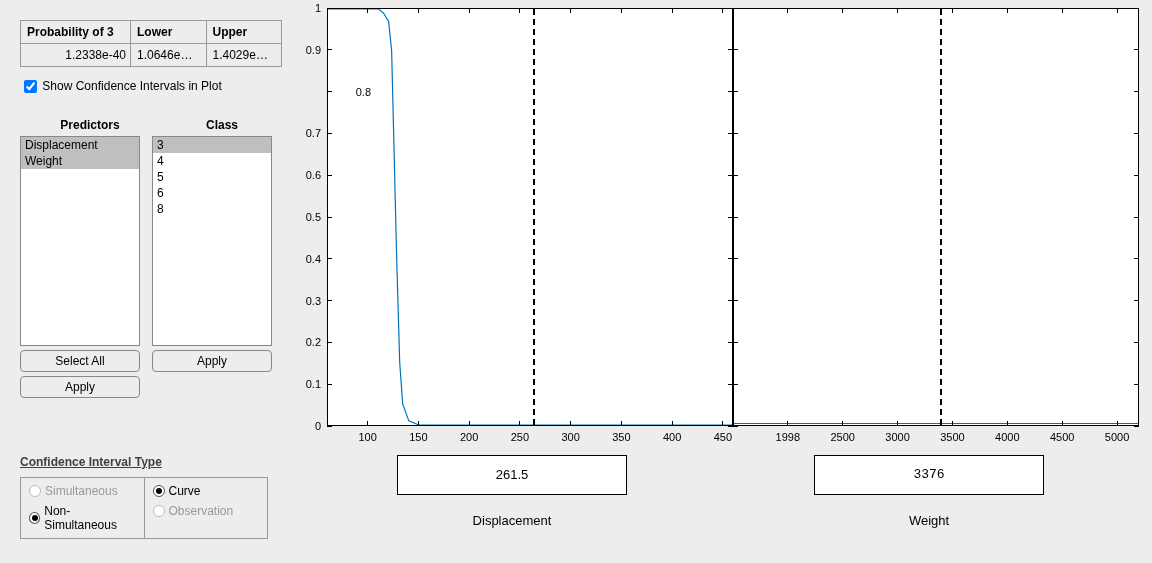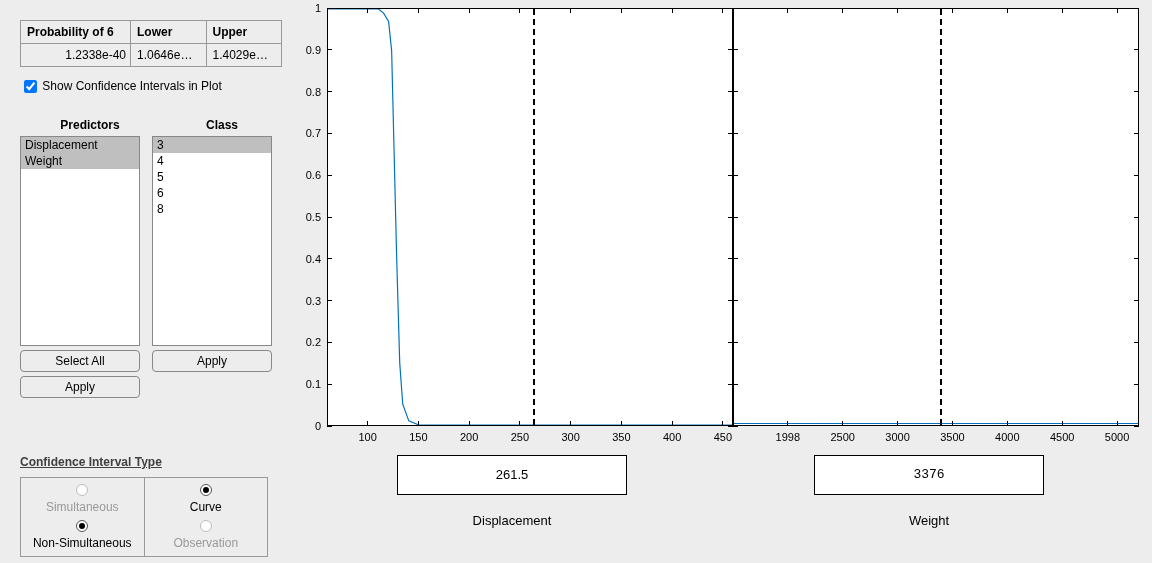--- a/index.html
+++ b/index.html
@@ -80,21 +80,21 @@
     display:flex;
   }
   .ci-col {
     flex:1;
     padding:6px 8px;
     display:flex;
     flex-direction:column;
     gap:6px;
   }
   .ci-col:first-child { border-right:1px solid #999;}
-  .radio-row { display:flex; align-items:center; gap:4px; font-size:12px;flex-direction:column;}
+  .radio-row { display:flex; align-items:center; gap:4px; font-size:12px;}
   .radio-row.disabled { color:#999;}
   .radio {
     width:12px;height:12px;border:1px solid #555;border-radius:50%;
     display:inline-flex;align-items:center;justify-content:center;
     background:#fff;
   }
   .radio.disabled{border-color:#bbb;}
   .radio .dot{width:6px;height:6px;border-radius:50%;background:#000;display:none;}
   .radio.checked .dot{display:block;}
   
@@ -140,21 +140,21 @@
   
   .flatline {position:absolute; left:0; width:100%; bottom:1px; height:1px; background:#0072bd;}
 </style>
 </head>
 <body>
 
 <div class="left-panel">
   <table class="prob-table">
     <thead>
         <tr>
-      <th>Probability of 6</th>
+      <th>Probability of 3</th>
       <th>Lower</th>
       <th>Upper</th>
     </tr>
       </thead>
     <tbody>
         <tr>
       <td class="first">1.2338e-40</td>
       <td>1.0646e…</td>
       <td>1.4029e…</td>
     </tr>
@@ -274,21 +274,21 @@
     <div class="ytick" style="top: 172.2px; right: 826px;">0.6</div>
     <div class="tickmark" style="left: 30px; top: 171.7px; width: 5px; height: 1px;"></div>
     <div class="tickmark" style="left: 431px; top: 171.7px; width: 5px; height: 1px;"></div>
     <div class="tickmark" style="left: 436px; top: 171.7px; width: 5px; height: 1px;"></div>
     <div class="tickmark" style="left: 837px; top: 171.7px; width: 5px; height: 1px;"></div>
     <div class="ytick" style="top: 130.4px; right: 826px;">0.7</div>
     <div class="tickmark" style="left: 30px; top: 129.9px; width: 5px; height: 1px;"></div>
     <div class="tickmark" style="left: 431px; top: 129.9px; width: 5px; height: 1px;"></div>
     <div class="tickmark" style="left: 436px; top: 129.9px; width: 5px; height: 1px;"></div>
     <div class="tickmark" style="left: 837px; top: 129.9px; width: 5px; height: 1px;"></div>
-    <div class="ytick" style="top: 88.6px; right: 826px; padding-left: 47px;">0.8</div>
+    <div class="ytick" style="top: 88.6px; right: 776px; padding-left: 47px;">0.8</div>
     <div class="tickmark" style="left: 30px; top: 88.1px; width: 5px; height: 1px;"></div>
     <div class="tickmark" style="left: 431px; top: 88.1px; width: 5px; height: 1px;"></div>
     <div class="tickmark" style="left: 436px; top: 88.1px; width: 5px; height: 1px;"></div>
     <div class="tickmark" style="left: 837px; top: 88.1px; width: 5px; height: 1px;"></div>
     <div class="ytick" style="top: 46.8px; right: 826px;">0.9</div>
     <div class="tickmark" style="left: 30px; top: 46.3px; width: 5px; height: 1px;"></div>
     <div class="tickmark" style="left: 431px; top: 46.3px; width: 5px; height: 1px;"></div>
     <div class="tickmark" style="left: 436px; top: 46.3px; width: 5px; height: 1px;"></div>
     <div class="tickmark" style="left: 837px; top: 46.3px; width: 5px; height: 1px;"></div>
     <div class="ytick" style="top: 5px; right: 826px;">1</div>

